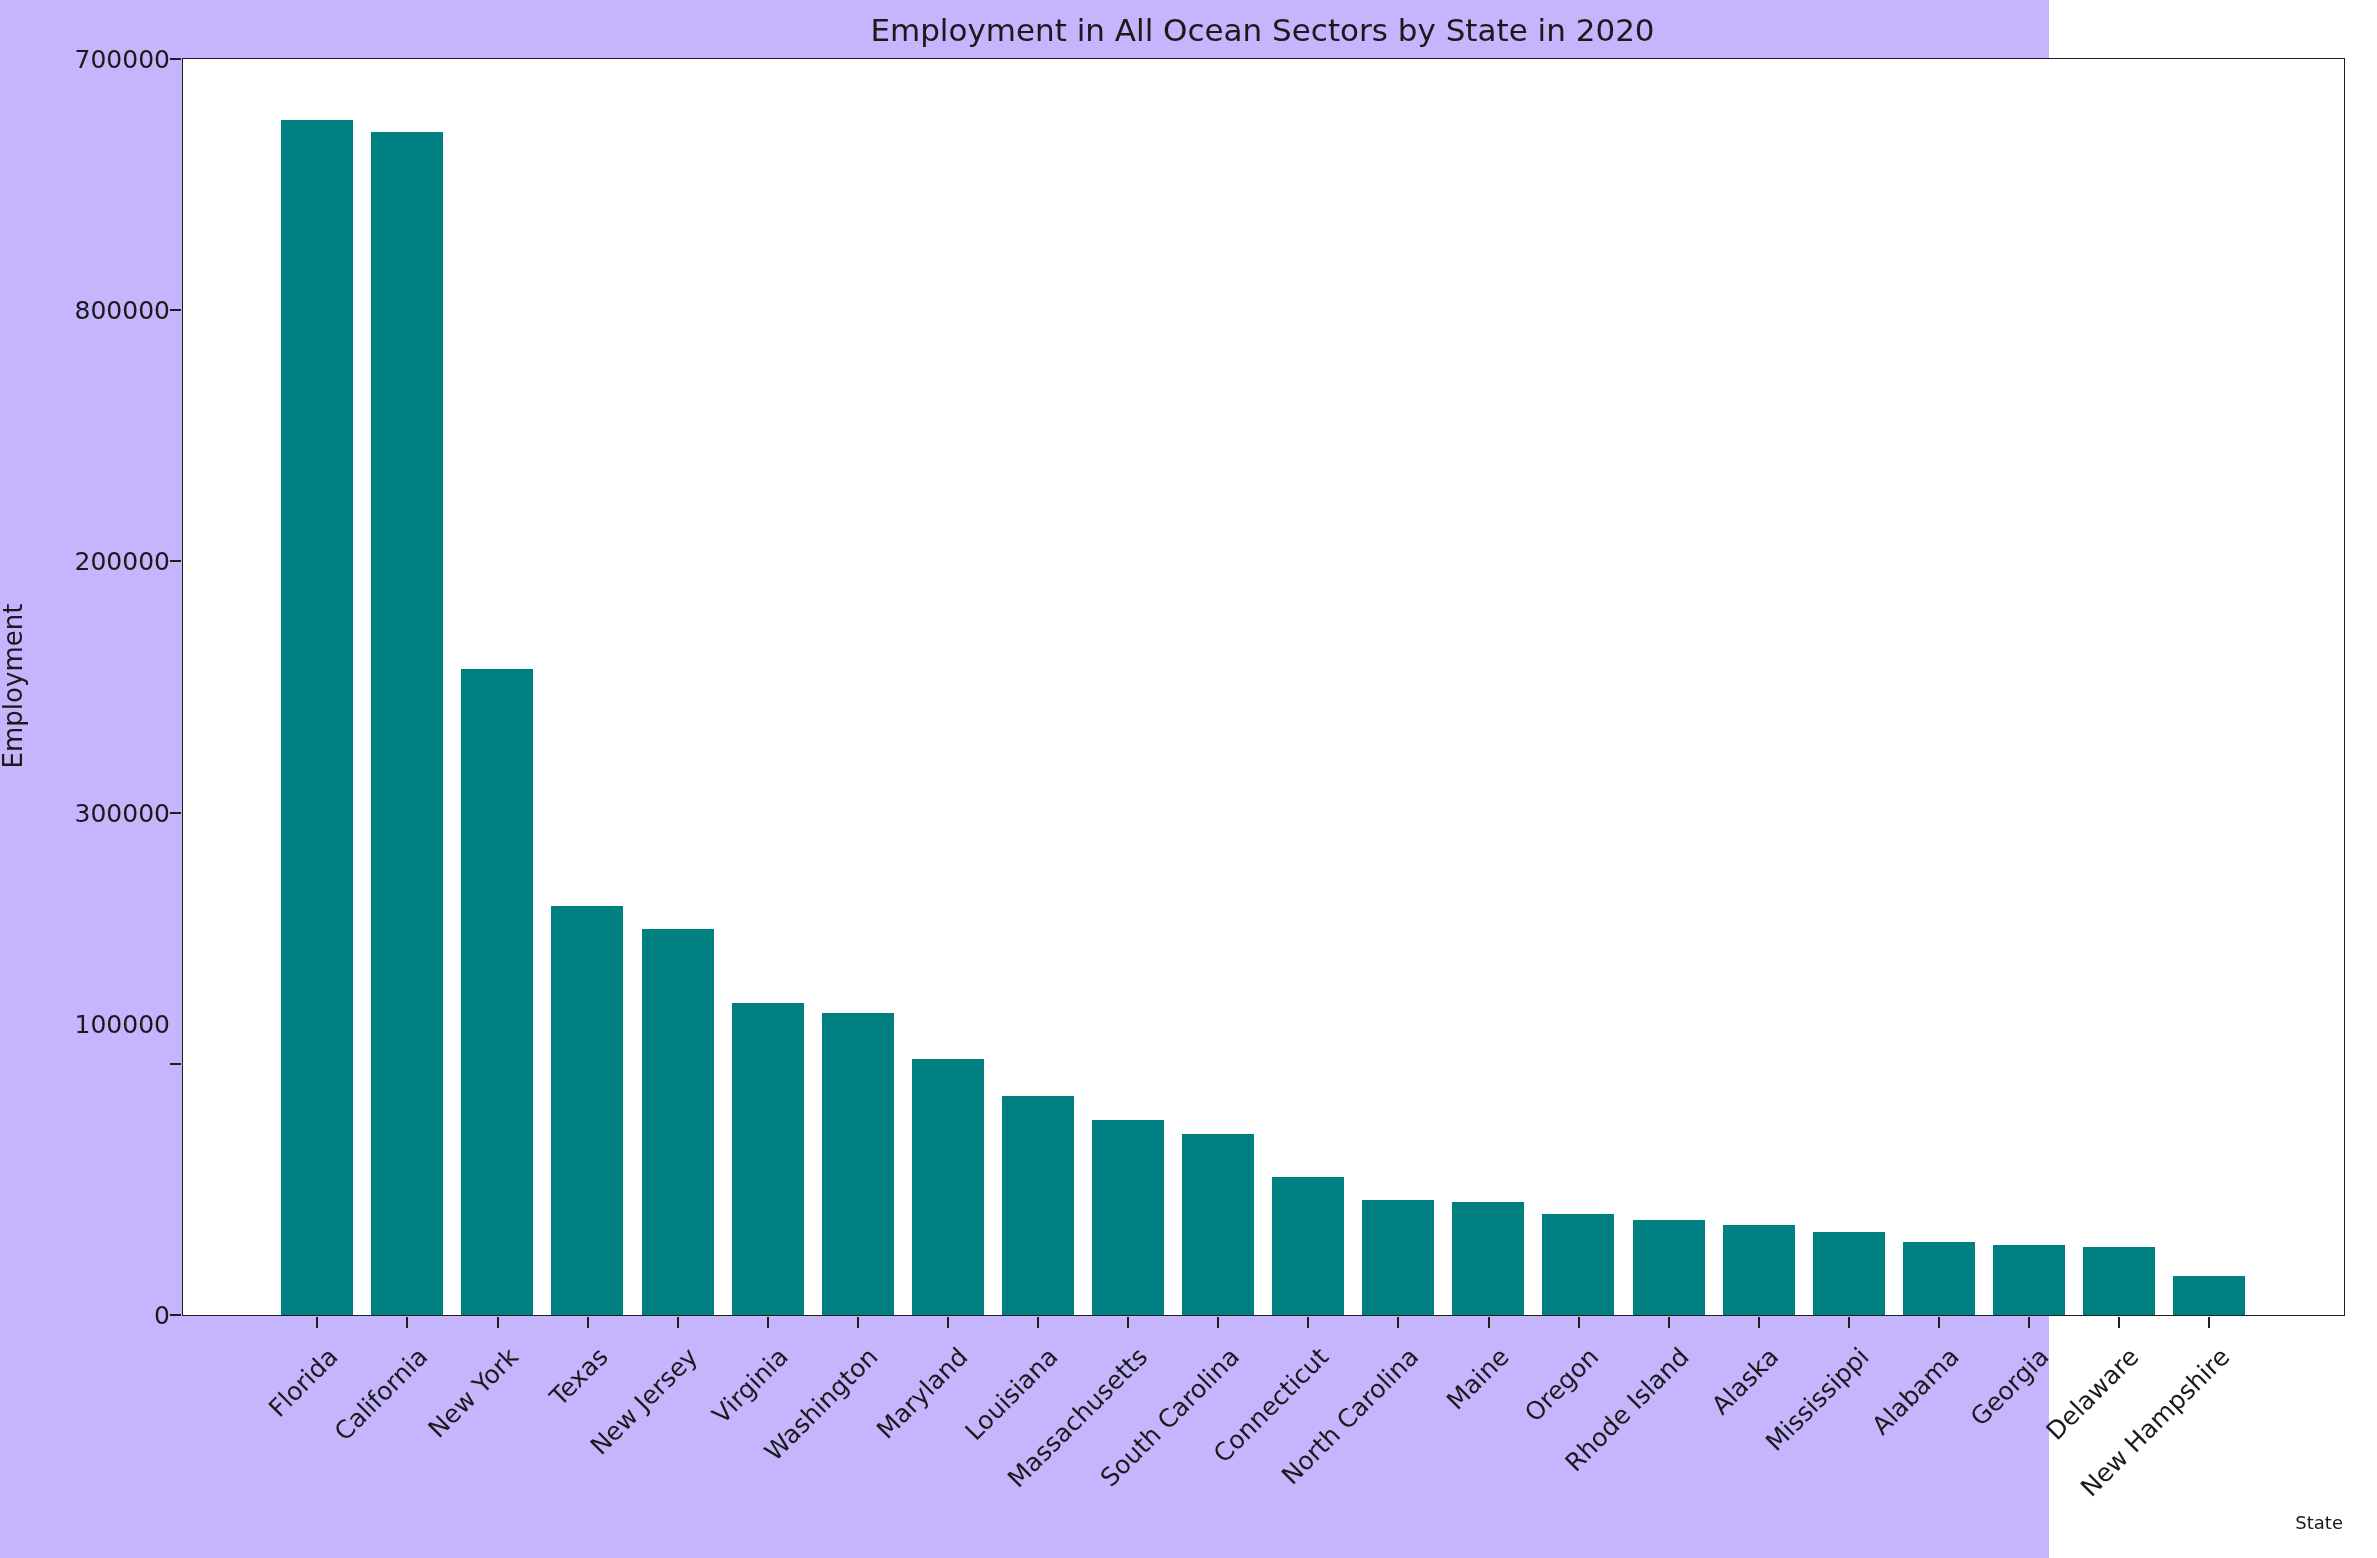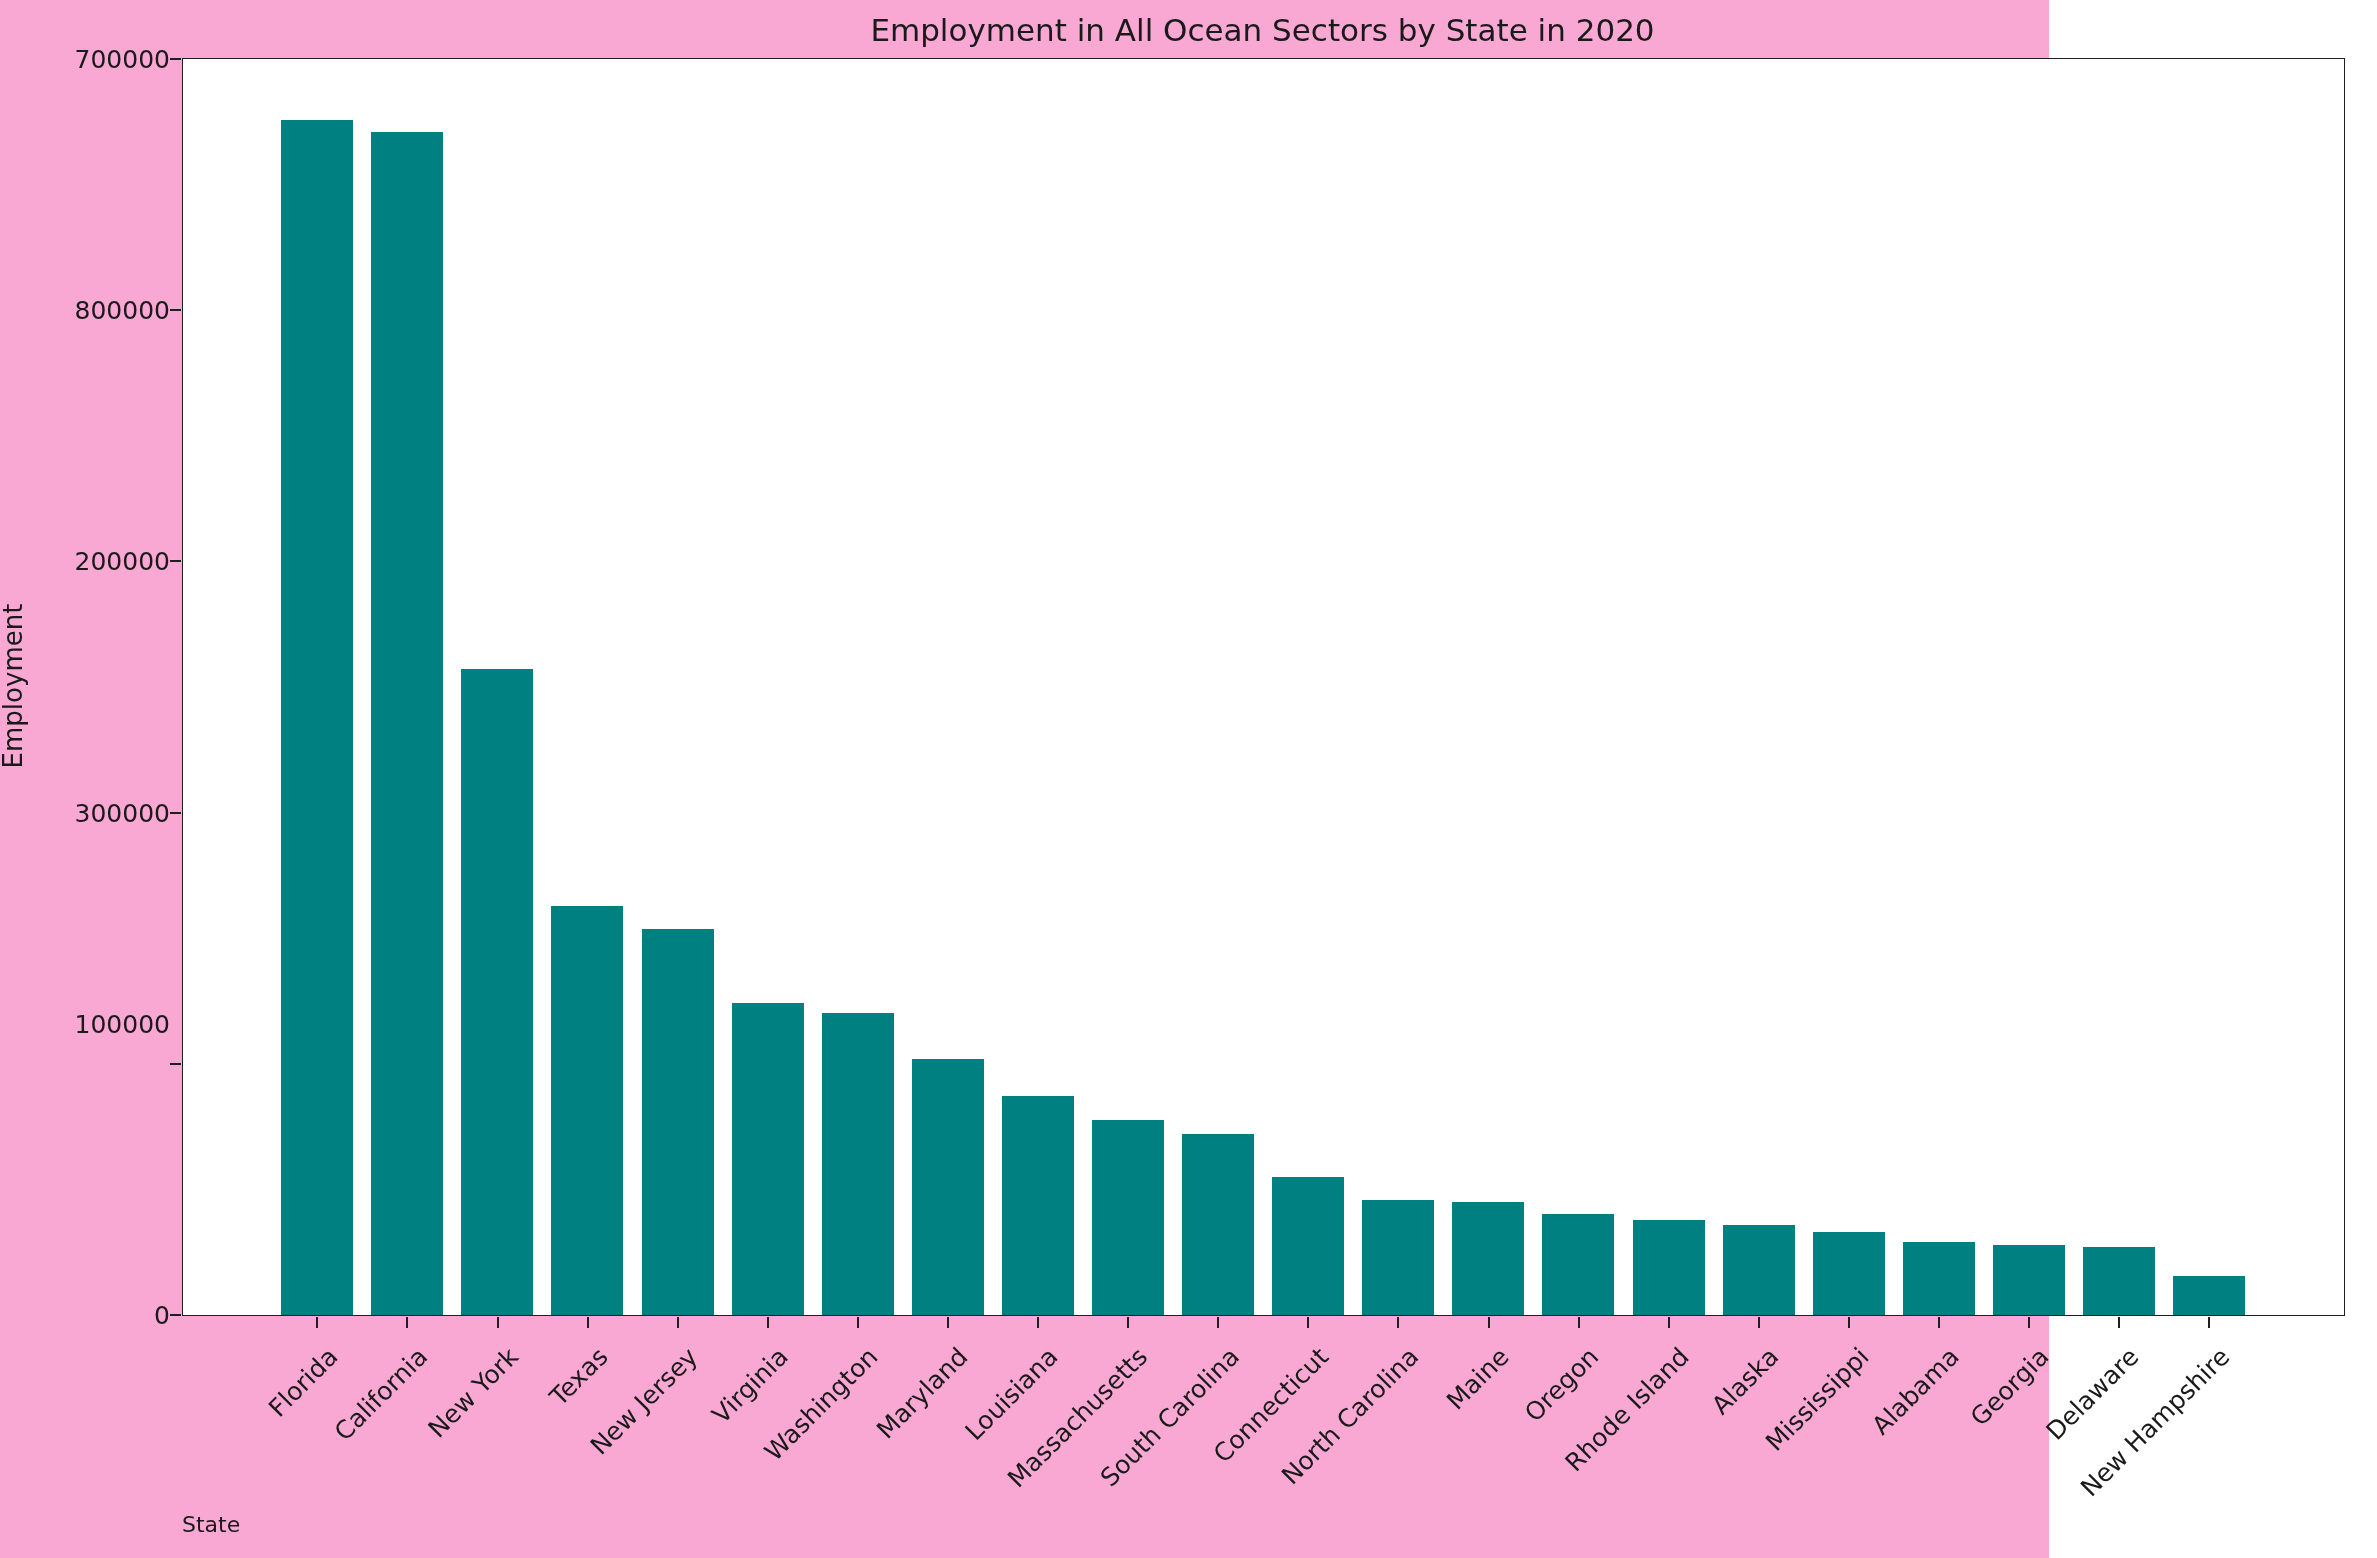--- a/index.html
+++ b/index.html
@@ -9,21 +9,21 @@
     width: 2377px;
     height: 1559px;
     overflow: hidden;
     font-family: "DejaVu Sans", "Liberation Sans", sans-serif;
     color: #1a1a1a;
   }
   .figure {
     position: relative;
     width: 2049px;
     height: 1559px;
-    background: #f9a8d4;
+    background: #c4b5fd;
   }
   .chart-title {
     position: absolute;
     left: 182px;
     top: 10.8px;
     width: 2161px;
     text-align: center;
     font-size: 31px;
     line-height: 38px;
     color: #1a1a1a;
@@ -89,22 +89,22 @@
     transform-origin: center center;
     font-size: 26px;
     white-space: nowrap;
     color: #1a1a1a;
   }
   .xlabel {
     position: absolute;
     left: 182px;
     top: 1512px;
     width: 2161px;
-    text-align: left;
-    font-size: 22px;
+    text-align: right;
+    font-size: 18px;
     color: #1a1a1a;
   }
 </style>
 </head>
 <body>
 
 <div class="figure">
   <div class="chart-title">Employment in All Ocean Sectors by State in 2020</div>
   <div class="ylabel">Employment</div>
   <div class="plot">

